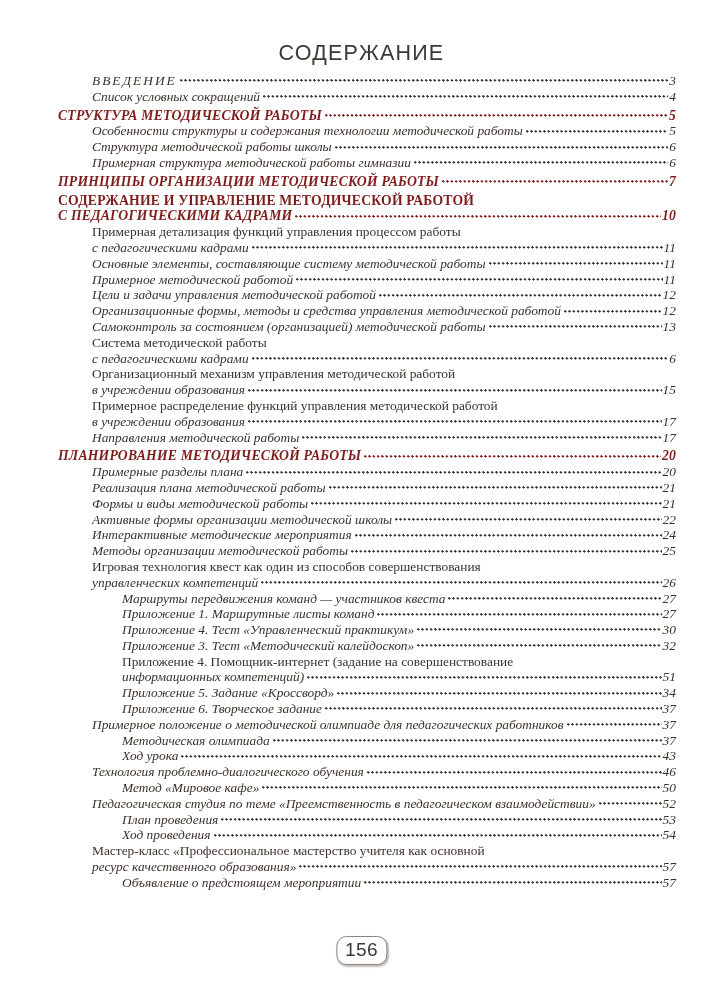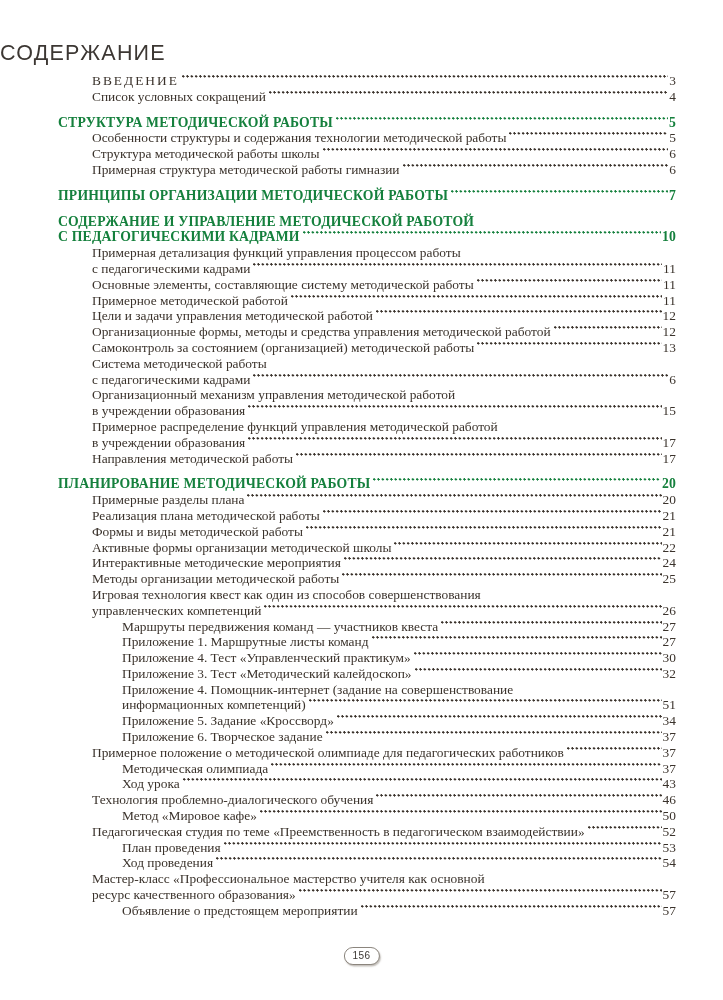--- a/index.html
+++ b/index.html
@@ -4,52 +4,52 @@
 <style>
   html,body{margin:0;padding:0;}
   body{
     width:723px;height:1000px;background:#ffffff;
     font-family:"Liberation Serif", serif;
     color:#3a322b;position:relative;overflow:hidden;
   }
   .sheet{position:absolute;inset:0;background:#ffffff;}
   .page-title{
     position:absolute;top:41px;left:0;right:0;margin:0;
-    text-align:left;
+    text-align:center;
     font-family:"Liberation Sans", sans-serif;
     font-weight:400;font-size:21.5px;letter-spacing:1.2px;
     color:#3c3733;
   }
   .toc{
     position:absolute;top:73px;left:58px;width:618px;
     font-size:13.4px;line-height:15.8px;
   }
   .entry{margin:0;}
   .entry.lvl1{padding-left:34px;}
   .entry.lvl2{padding-left:64px;}
   .entry.section{
-    font-weight:700;margin-top:10px;font-size:13.7px;
-    color:#15803d;letter-spacing:0.2px;
+    font-weight:700;margin-top:3px;font-size:13.7px;
+    color:#7f1d1d;letter-spacing:0.2px;
   }
   .entry.caps .txt{letter-spacing:2px;}
   .cont{white-space:nowrap;}
-  .line{display:flex;align-items:flex-start;}
+  .line{display:flex;align-items:center;font-style:italic;}
   .txt{white-space:nowrap;flex:0 1 auto;}
   .dots{
     flex:1 1 auto;min-width:6px;height:5px;
     margin:0 1px 2px 3px;
     background-image:radial-gradient(circle at 1.2px 3.4px, currentColor 1.02px, transparent 1.32px);
     background-repeat:repeat-x;background-size:4.3px 5px;
     font-weight:400;
   }
   .pg{white-space:nowrap;flex:0 0 auto;}
   .footer-badge{
     position:absolute;left:50%;bottom:35px;transform:translateX(-50%);
     font-family:"Liberation Sans", sans-serif;
-    font-size:10px;color:#3b3733;
+    font-size:19px;color:#3b3733;
     background:#ffffff;
     border:1.4px solid #8b857d;
     border-radius:10px;
     padding:2px 8px 3px;
     box-shadow:1px 1.5px 1.5px rgba(120,110,100,0.45);
     letter-spacing:0.5px;
   }
 </style>
 </head>
 <body>

